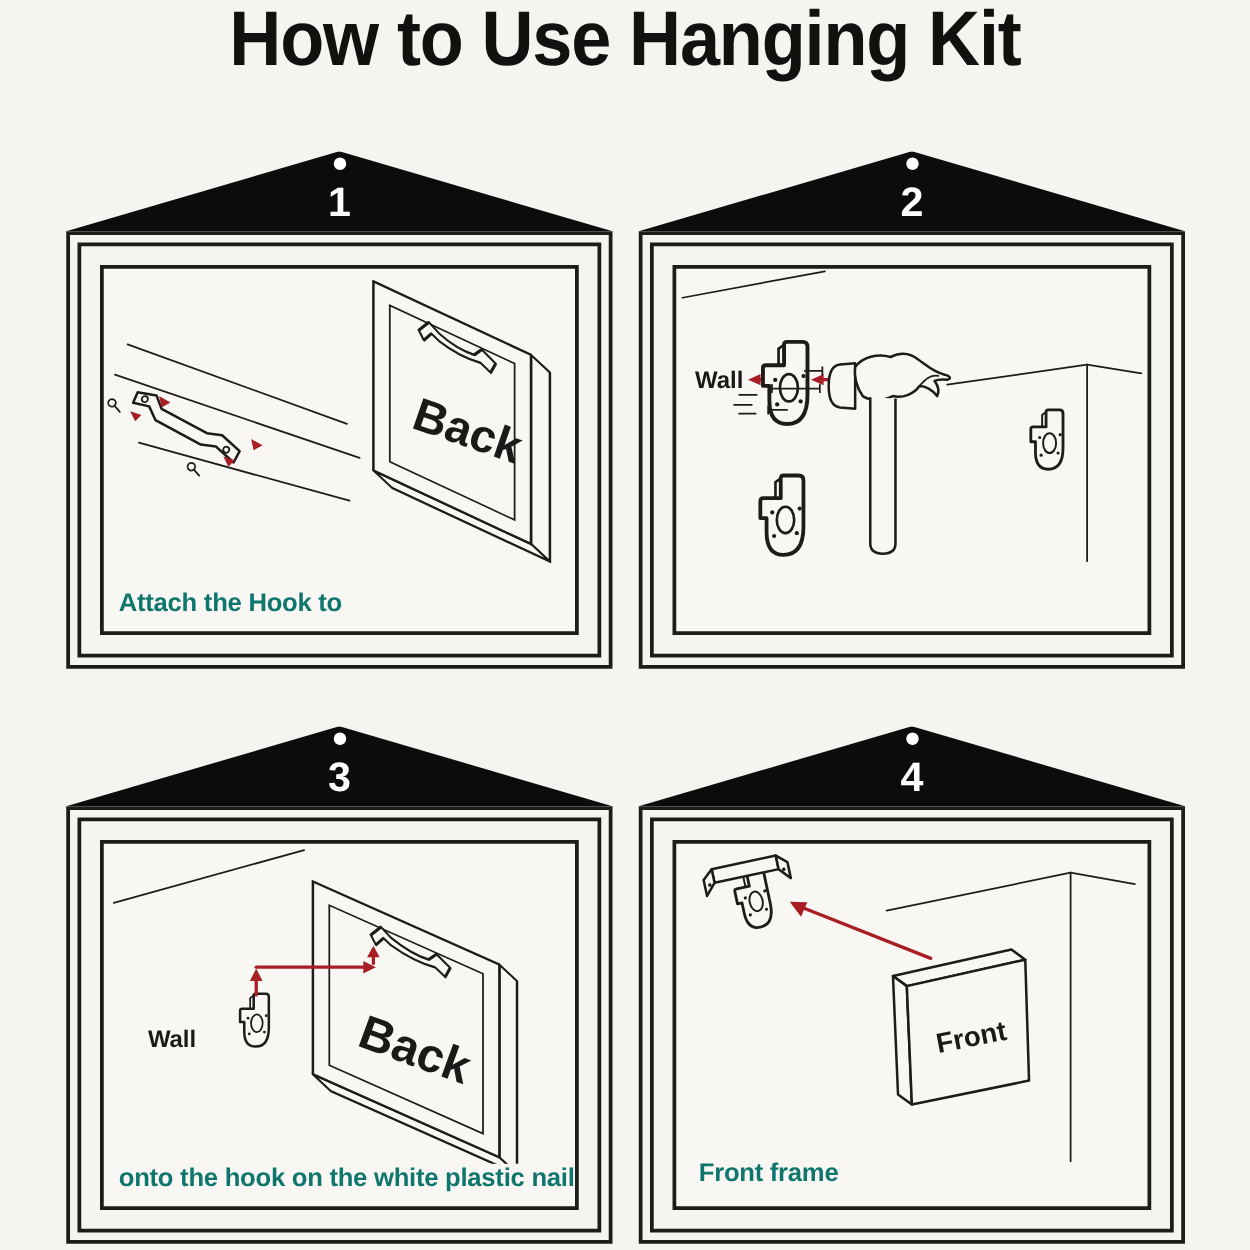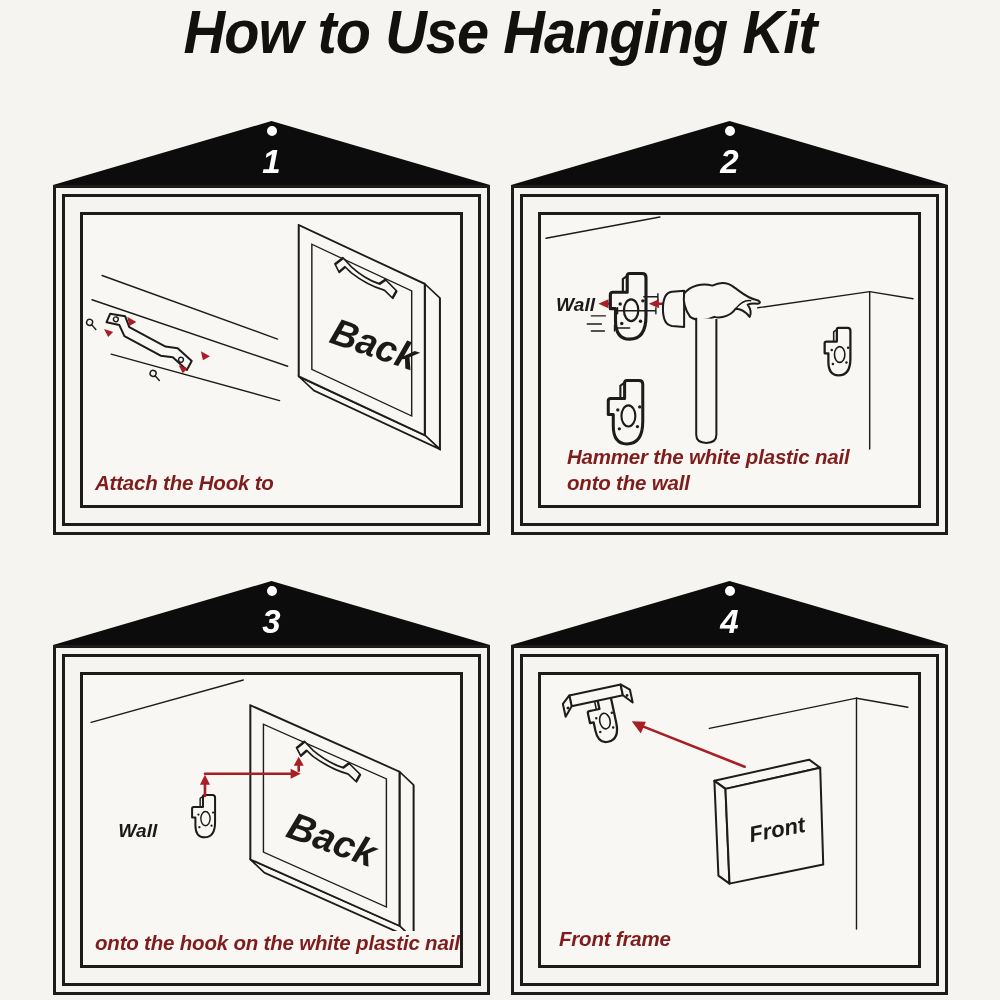--- a/index.html
+++ b/index.html
@@ -5,21 +5,21 @@
   :root{
     --paper:#f6f4f0;
     --ink:#1e1c1a;
     --roof:#0c0c0c;
     --accent-red:#a81e24;
     --white:#ffffff;
   }
   *{margin:0;padding:0;box-sizing:border-box;}
   html,body{width:1000px;height:1000px;}
   body{background:var(--paper);font-family:"Liberation Sans",sans-serif;overflow:hidden;}
-  .page{position:relative;width:1000px;height:940px;background:var(--paper);font-style:italic;}
+  .page{position:relative;width:1000px;height:940px;background:var(--paper);}
   .title{
     position:absolute;top:-4px;left:0;width:100%;
     text-align:center;font-size:62px;font-weight:bold;color:#121110;
     transform:scaleX(0.93);transform-origin:50% 50%;
     letter-spacing:-1px;white-space:nowrap;
   }
   .step{position:absolute;width:437px;}
   .step-1{left:53px;top:121px;}
   .step-2{left:511px;top:121px;}
   .step-3{left:53px;top:581px;}
@@ -44,21 +44,21 @@
   .panel-mid{
     width:100%;height:100%;border:3px solid var(--ink);padding:15px;
   }
   .panel-inner{
     position:relative;width:100%;height:100%;border:3px solid var(--ink);
     background:#f9f7f4;overflow:hidden;
   }
   .panel-inner svg{position:absolute;top:0;left:0;}
   .cap{
     position:absolute;left:12px;bottom:9px;
-    font-size:20.5px;font-weight:bold;color:#7f1d1d;
+    font-size:20.5px;font-weight:bold;color:#0f766e;
     line-height:1.28;letter-spacing:-0.2px;white-space:nowrap;
   }
   .cap-2{left:26px;}
   .cap-4{left:18px;bottom:13px;}
   .thin{stroke:var(--ink);stroke-width:1.4;fill:none;stroke-linecap:round;}
   .shape{stroke:var(--ink);stroke-width:2;fill:#f9f7f4;stroke-linejoin:round;}
   .red{stroke:var(--accent-red);stroke-width:2.6;fill:none;stroke-linecap:round;}
   .redf{fill:var(--accent-red);stroke:none;}
   .svgtxt{fill:#1c1a18;font-family:"Liberation Sans",sans-serif;font-weight:bold;}
 </style>
@@ -181,24 +181,20 @@
             <g transform="translate(117,72)">
               <path class="shape" d="M10,4 Q1,5 1,21 Q1,37 10,38 L22,39 L22,3 Z"></path>
               <path class="shape" d="M22,6 C28,-2 40,-5 50,-2 C58,-6 66,-5 72,0 C78,4 84,10 93,12 C97,13 99,15 95,16 C90,15.5 87,16 85,17 C88,21 89,25 87,29 C83,24 78,21 73,21 C69,27 60,31 52,29 C44,33 34,33 28,29 C23,22 21,13 22,6 Z"></path>
               <path class="thin" d="M73,21 C78,15 82,12 88,13"></path>
               <path class="shape" d="M34,30 L34,146 Q34,154 44,154 Q54,154 54,146 L54,31"></path>
             </g>
 
             <use href="#nail-shape" transform="translate(277,112) scale(1.12)"></use>
             <use href="#nail-shape" transform="translate(62,164) scale(1.5)"></use>
           </svg>
-          <div class="cap cap-2">
-            <div>Hammer the white plastic nail</div>
-            <div>onto the wall</div>
-          </div>
         </div>
       </div>
     </div>
   </section>
 
   <section class="step step-3">
     <div class="roof">
       <span class="roof-dot"></span>
       <span class="roof-num">3</span>
     </div>

